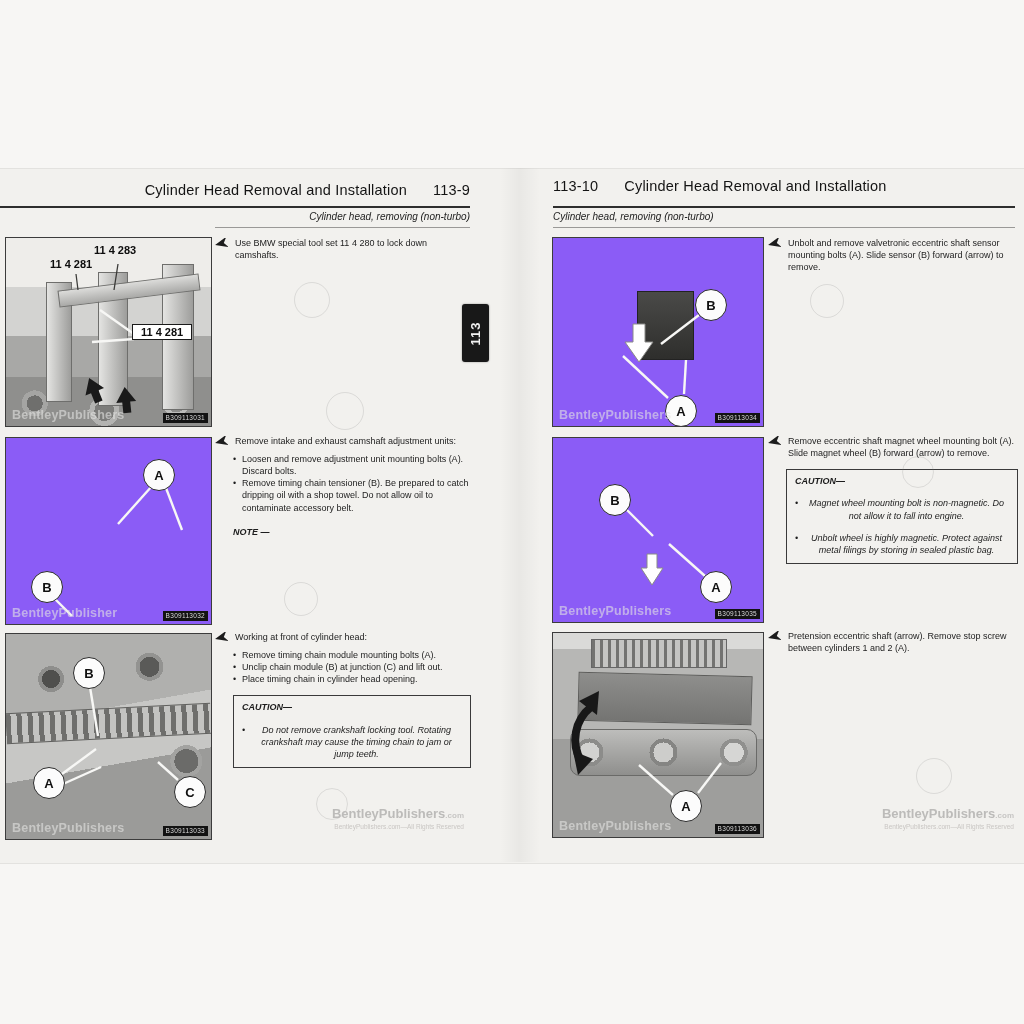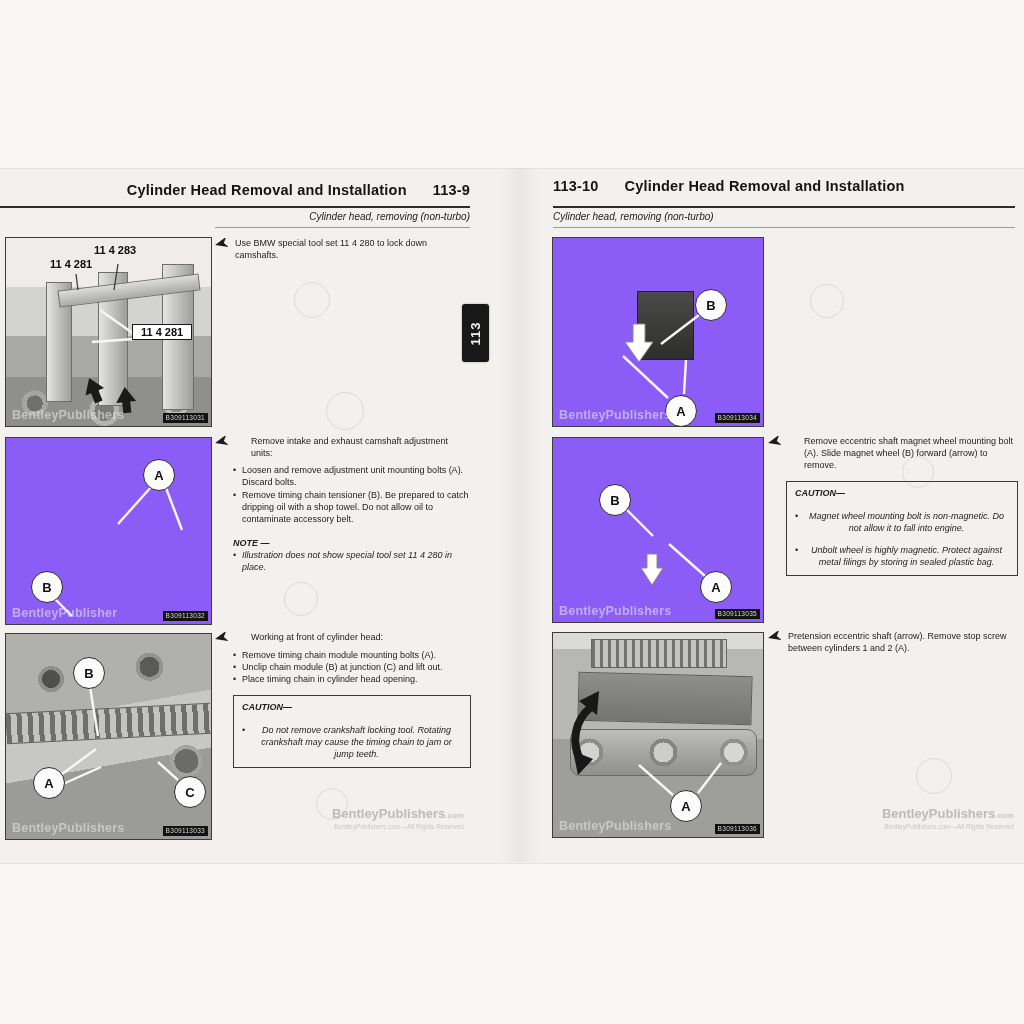--- a/index.html
+++ b/index.html
@@ -8,21 +8,21 @@
     background:#f7f6f4;font-family:"Liberation Sans",sans-serif;color:#1d1d1d;
   }
   .scanband{position:absolute;left:0;top:168px;width:1024px;height:694px;background:#f2f1ee;
     border-top:1px solid #e3e2df;border-bottom:1px solid #e3e2df;}
   .gutter{position:absolute;left:500px;top:168px;width:40px;height:694px;
     background:linear-gradient(90deg,rgba(0,0,0,0) 0%,rgba(0,0,0,0.04) 50%,rgba(0,0,0,0) 100%);}
   .page{position:absolute;top:170px;height:690px;}
   #leftpage{left:0;width:510px;}
   #rightpage{left:540px;width:484px;}
 
-  .hdr-row{position:absolute;display:flex;gap:26px;font-weight:bold;font-size:14.5px;color:#141414;letter-spacing:.2px;white-space:nowrap;}
+  .hdr-row{position:absolute;display:flex;gap:26px;font-weight:normal;font-size:14.5px;color:#141414;letter-spacing:.2px;white-space:nowrap;}
   .rule{position:absolute;height:2px;background:#2e2e2e;}
   .rule-thin{position:absolute;height:1px;background:#9a9997;}
   .subtitle{position:absolute;font-style:italic;font-size:10px;color:#222;white-space:nowrap;}
 
   .tab{position:absolute;left:462px;top:134px;width:27px;height:58px;background:#181818;border-radius:3px;
     display:flex;align-items:center;justify-content:center;box-shadow:0 0 2px rgba(0,0,0,.4);}
   .tab span{transform:rotate(-90deg);color:#f1f1f1;font-weight:bold;font-size:13px;letter-spacing:1px;}
 
   .photo{position:absolute;border:1.6px solid #3c3c3c;background:#8b5cf6;overflow:hidden;}
   .art,.ovl{position:absolute;inset:0;width:100%;height:100%;}
@@ -76,21 +76,21 @@
   .photo-id{position:absolute;right:3px;bottom:3px;background:#121212;color:#d8d8d8;
     font-size:6.5px;letter-spacing:.3px;padding:1px 3px;line-height:1.2;}
   .photo-wm{position:absolute;left:6px;bottom:4px;font-weight:bold;font-size:12.5px;
     color:rgba(228,228,226,.6);letter-spacing:.2px;}
   .tool-label{position:absolute;font-weight:bold;font-size:11px;color:#0d0d0d;white-space:nowrap;}
   .tool-label.boxed{background:#fff;border:1.5px solid #1a1a1a;padding:1px 8px;}
 
   .instr{position:absolute;display:flex;gap:7px;font-size:9px;line-height:1.35;}
   .pointer-icon{flex:0 0 auto;margin-top:1px;}
   .block{position:absolute;font-size:9px;line-height:1.35;}
-  .lead-row{display:flex;gap:23px;}
+  .lead-row{display:flex;gap:7px;}
   .bullets{margin:5px 0 0 18px;}
   .bullet{position:relative;padding-left:9px;margin-top:0;}
   .bullet::before{content:"\2022";position:absolute;left:0;top:0;}
   .note{margin:12px 0 0 18px;font-style:italic;}
   .note-label{font-weight:bold;}
   .caution{margin:10px 0 0 18px;border:1.2px solid #3a3a3a;padding:5px 8px 7px;font-style:italic;}
   .caution .bullet{margin-top:10px;text-align:center;}
   .caution-label{font-weight:bold;}
 
   .ghost{position:absolute;border-radius:50%;border:1.5px solid rgba(125,125,123,.20);}
@@ -174,21 +174,20 @@
         <polygon points="13,0 0,5.5 13,11 9,5.5" fill="#1c1c1c" transform="rotate(-14 6.5 6)"></polygon>
       </svg>
       <span>Remove intake and exhaust camshaft adjustment units:</span>
     </div>
     <div class="bullets">
       <div class="bullet">Loosen and remove adjustment unit mounting bolts (A). Discard bolts.</div>
       <div class="bullet">Remove timing chain tensioner (B). Be prepared to catch dripping oil with a shop towel. Do not allow oil to contaminate accessory belt.</div>
     </div>
     <div class="note">
       <div class="note-label">NOTE —</div>
-      <div class="bullet">Illustration does not show special tool set 11 4 280 in place.</div>
     </div>
   </div>
 
   <div class="photo" style="left:5px;top:463px;width:205px;height:205px;">
     <div class="art a3"></div>
     <div class="chain"></div>
     <svg class="ovl" viewBox="0 0 205 205">
       <line x1="84" y1="53" x2="92" y2="102"></line>
       <line x1="56" y1="140" x2="90" y2="115"></line>
       <line x1="57" y1="150" x2="95" y2="133"></line>
@@ -260,20 +259,26 @@
     <div class="callout" style="left:142px;top:51px;">
         <span>B</span>
       </div>
     <div class="callout" style="left:112px;top:157px;">
         <span>A</span>
       </div>
     <span class="photo-wm">BentleyPublishers</span>
     <span class="photo-id">B309113034</span>
   </div>
 
+  <div class="instr" style="left:228px;top:67px;width:250px;">
+    <svg class="pointer-icon" width="13" height="12" viewBox="0 0 13 12">
+      <polygon points="13,0 0,5.5 13,11 9,5.5" fill="#1c1c1c" transform="rotate(-14 6.5 6)"></polygon>
+    </svg>
+    <span>Unbolt and remove valvetronic eccentric shaft sensor mounting bolts (A). Slide sensor (B) forward (arrow) to remove.</span>
+  </div>
 
   <div class="photo" style="left:12px;top:267px;width:210px;height:184px;">
     <div class="art a5"></div>
     <svg class="ovl" viewBox="0 0 210 184">
       <line x1="74" y1="72" x2="100" y2="98"></line>
       <line x1="152" y1="138" x2="116" y2="106"></line>
       <path d="M-5,0 L5,0 L5,14 L11,14 L0,31 L-11,14 L-5,14 Z" transform="translate(99,116)" fill="#ffffff" stroke="#8a8a88" stroke-width="1"></path>
     </svg>
     <div class="callout" style="left:46px;top:46px;">
         <span>B</span>

